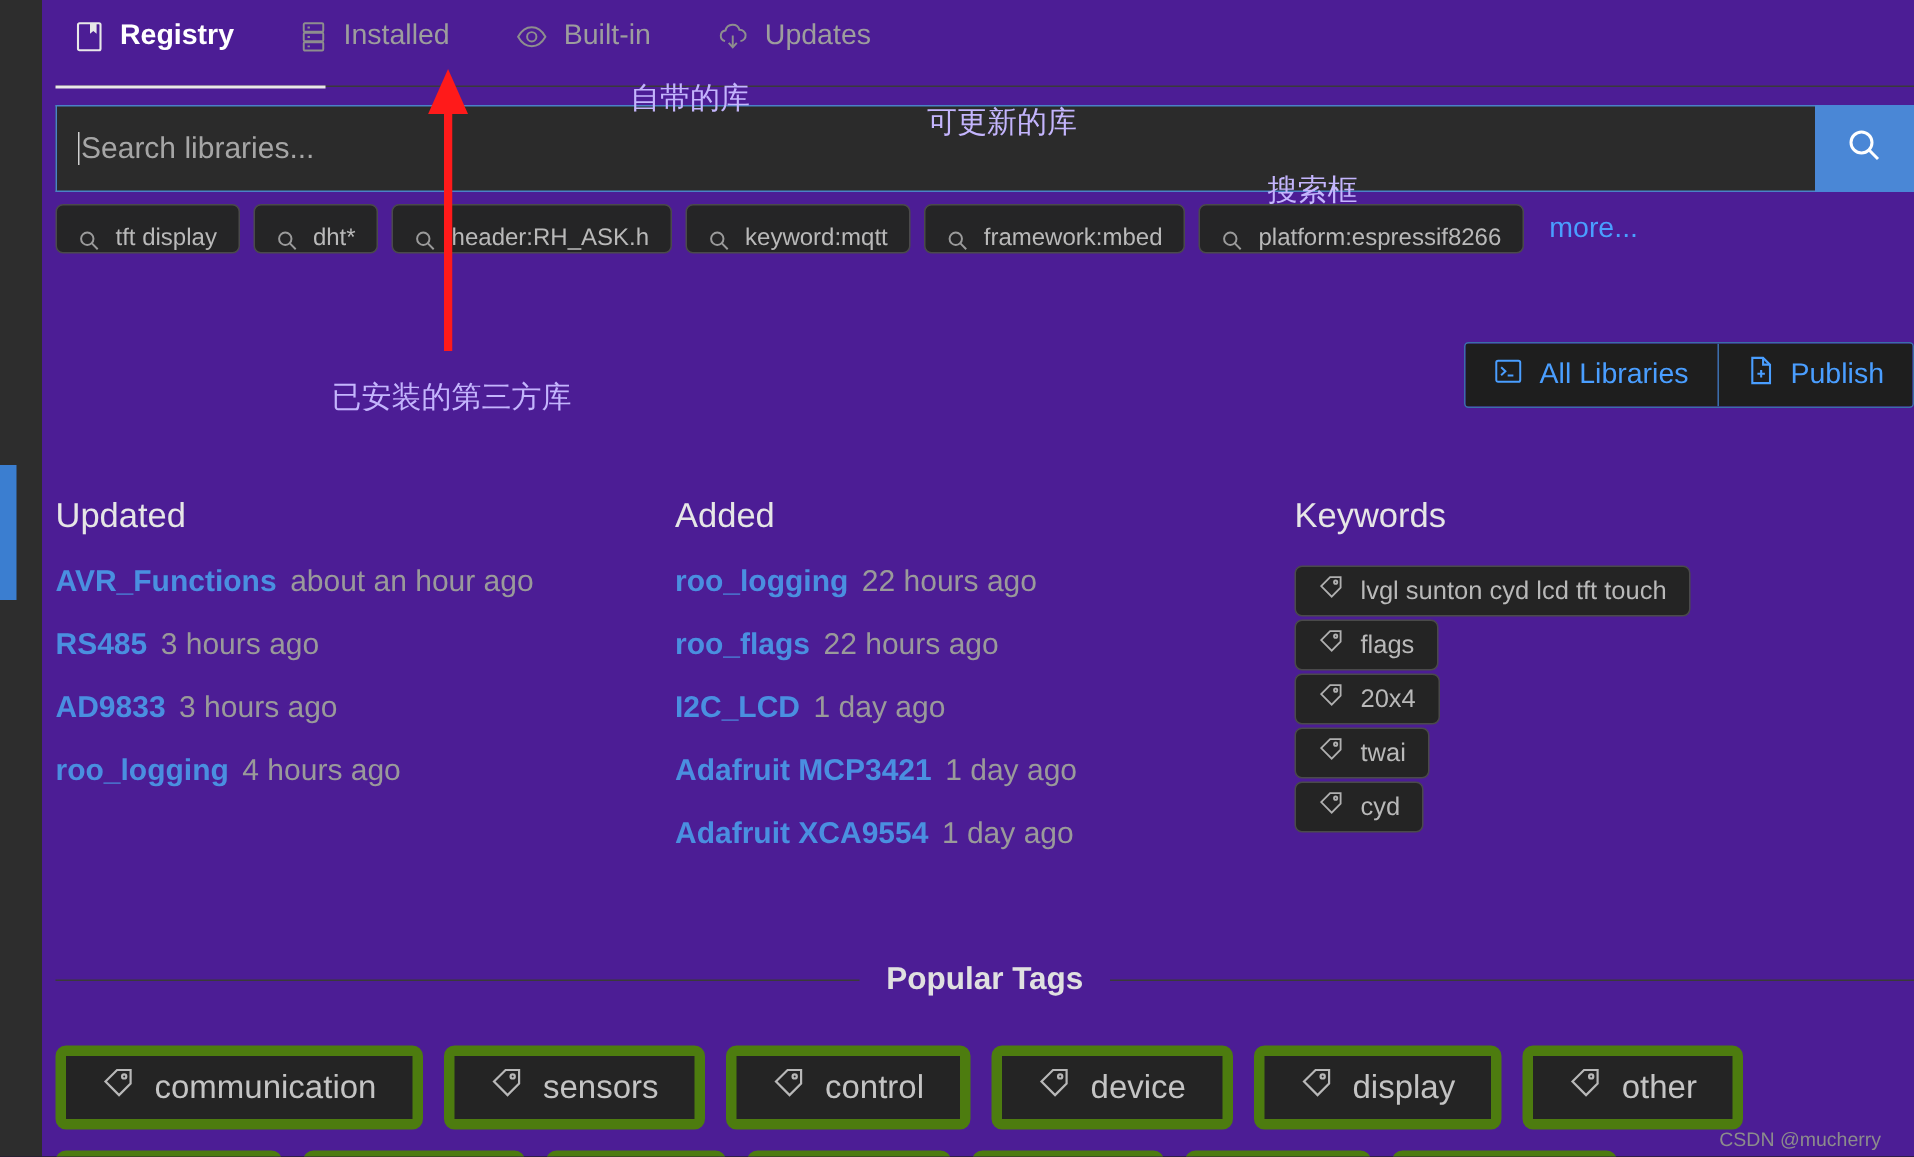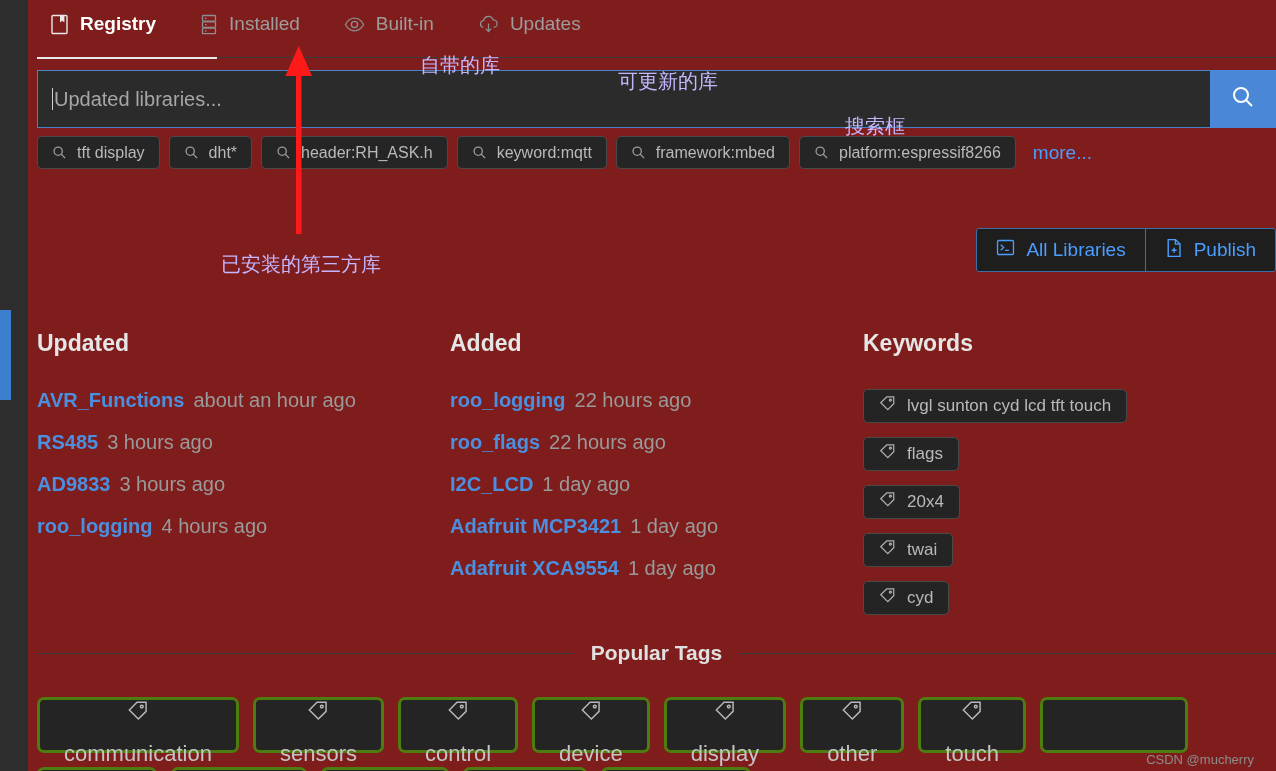--- a/index.html
+++ b/index.html
@@ -24,21 +24,21 @@
   }
   .scroll-thumb {
     position: absolute; left: 0; top: 310px;
     width: 11px; height: 90px;
     background: #3b7ed0;
     border-radius: 0;
   }
   .content {
     position: absolute; left: 28px; top: 0;
     width: 1248px; height: 771px;
-    background: #7f1d1d;
+    background: #4c1d95;
   }
 
   
   .tabbar {
     position: absolute; left: 0; top: 0;
     width: 1248px; height: 48px;
     display: flex; align-items: center;
   }
   .tab {
     display: flex; align-items: center; gap: 11px;
@@ -101,21 +101,21 @@
     display: flex; align-items: center; justify-content: center;
     cursor: pointer;
   }
 
   
   .chiprow {
     position: absolute; left: 9px; top: 136px;
     display: flex; align-items: center; gap: 9px;
   }
   .chip {
-    display: flex; align-items: center; gap: 10px;
+    display: flex; align-items: flex-end; gap: 10px;
     height: 33px; padding: 0 14px;
     border: 1px solid #4a4a4a; border-radius: 5px;
     background: #252526;
     color: #b9b9b9; font-size: 16px;
     cursor: pointer; white-space: nowrap;
   }
   .chip .sicon { opacity: .85; display: flex; }
   .more-link {
     color: #4a9eff; font-size: 19px; margin-left: 8px;
     cursor: pointer;
@@ -149,54 +149,54 @@
   }
 
   
   .cols {
     position: absolute; left: 9px; top: 330px;
     width: 1239px;
     display: flex;
   }
   .col { width: 413px; }
   .col h3 {
-    color: #e6e6e6; font-size: 23px; font-weight: bold;
-    margin-bottom: 32px;
+    color: #e6e6e6; font-size: 23px; font-weight: normal;
+    margin-bottom: 20px;
   }
   .libitem {
     margin-bottom: 19px;
     display: flex; align-items: baseline; gap: 9px;
     white-space: nowrap;
   }
   .libname { color: #4a8fe0; font-size: 20px; cursor: pointer; font-weight: bold; }
   .libtime { color: #9a9a9a; font-size: 20px; }
 
-  .kwlist { display: flex; flex-direction: column; align-items: flex-start; gap: 14px; }
+  .kwlist { display: flex; flex-direction: column; align-items: flex-start; gap: 2px; }
   .kwchip {
     display: flex; align-items: center; gap: 11px;
     height: 34px; padding: 0 15px;
     border: 1px solid #4a4a4a; border-radius: 5px;
     background: #242424;
     color: #b9b9b9; font-size: 17px;
     cursor: pointer; white-space: nowrap;
   }
 
   
   .tagrow {
     position: absolute; left: 9px;
     display: flex; gap: 14px; flex-wrap: wrap;
     width: 1260px;
   }
   .tagchip {
     display: flex; align-items: center; gap: 13px;
     height: 56px; padding: 0 24px;
-    border: 3px solid #4d7c0f; border-radius: 7px;
+    border: 7px solid #4d7c0f; border-radius: 7px;
     background: #242424;
     color: #c4c4c4; font-size: 22px;
-    cursor: pointer; white-space: nowrap; flex-direction: column;
+    cursor: pointer; white-space: nowrap;
   }
 
   .watermark {
     position: absolute; right: 22px; bottom: 4px;
     color: #8c8c8c; font-size: 13px;
     z-index: 50;
     margin-left: 37px;
   }
 </style>
 </head>
@@ -257,21 +257,21 @@
         <span>Updates</span>
       </div>
     </div>
 
     <div class="tab-rule"></div>
     <div class="tab-underline"></div>
 
     <div class="searchrow">
       <div class="searchfield">
         <span class="caret"></span>
-        <span class="ph">Updated libraries...</span>
+        <span class="ph">Search libraries...</span>
       </div>
       <div class="searchbtn">
         <span>
           <svg width="26" height="26" viewBox="0 0 26 26" fill="none" stroke="#ffffff" stroke-width="2">
             <circle cx="11" cy="11" r="7"></circle>
             <line x1="16.2" y1="16.2" x2="22" y2="22"></line>
           </svg>
         </span>
       </div>
     </div>

